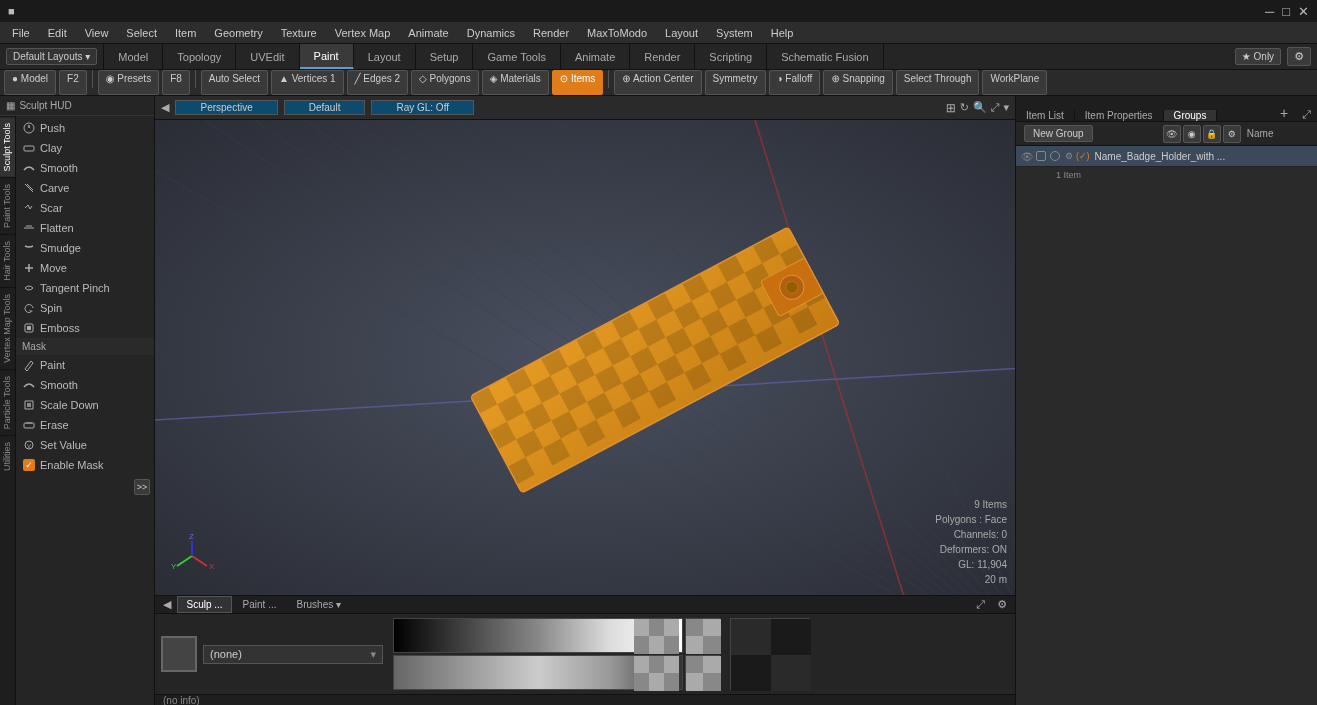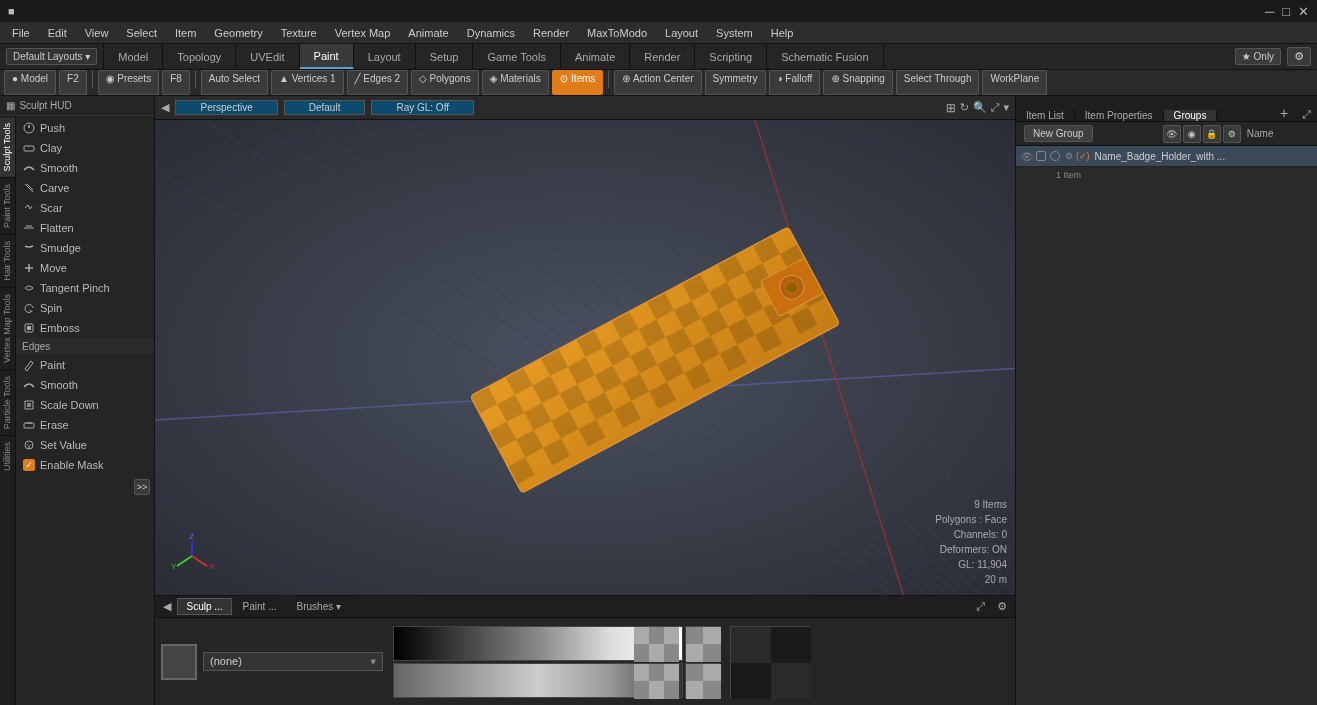--- a/index.html
+++ b/index.html
@@ -586,21 +586,21 @@
           <div class="tool-icon">
               <svg width="12" height="12" viewBox="0 0 12 12">
                 <rect x="2" y="2" width="8" height="8" rx="1" fill="none" stroke="#aaa" stroke-width="1"></rect>
                 <rect x="4" y="4" width="4" height="4" fill="#aaa"></rect>
               </svg>
             </div>
           <span>Emboss</span>
         </div>
 
         <div class="mask-header">
-          <span>Edges</span>
+          <span>Mask</span>
         </div>
         <div class="tool-item">
           <div class="tool-icon">
               <svg width="12" height="12" viewBox="0 0 12 12">
                 <path d="M2 10 L8 2 L10 4 L4 12Z" fill="none" stroke="#aaa" stroke-width="1"></path>
               </svg>
             </div>
           <span>Paint</span>
         </div>
         <div class="tool-item">
@@ -854,20 +854,23 @@
             </div>
 
             <div style="width:80px;height:72px;background:#1a1a1a;border:1px solid #444;margin-left:4px;">
               <svg width="80" height="72">
                 <rect width="80" height="72" fill="#1a1a1a"></rect>
                 <rect x="0" y="0" width="40" height="36" fill="#2a2a2a"></rect>
                 <rect x="40" y="36" width="40" height="36" fill="#2a2a2a"></rect>
               </svg>
             </div>
           </div>
+          <div id="status-bar">
+            <span>(no info)</span>
+          </div>
         </div>
       </div>
 
       <div id="right-panel">
         <div id="right-panel-tabs">
           <div class="right-tab">Item List</div>
           <div class="right-tab">Item Properties</div>
           <div class="right-tab active">Groups</div>
           <div id="right-panel-add">+</div>
           <div id="right-panel-expand">⤢</div>

